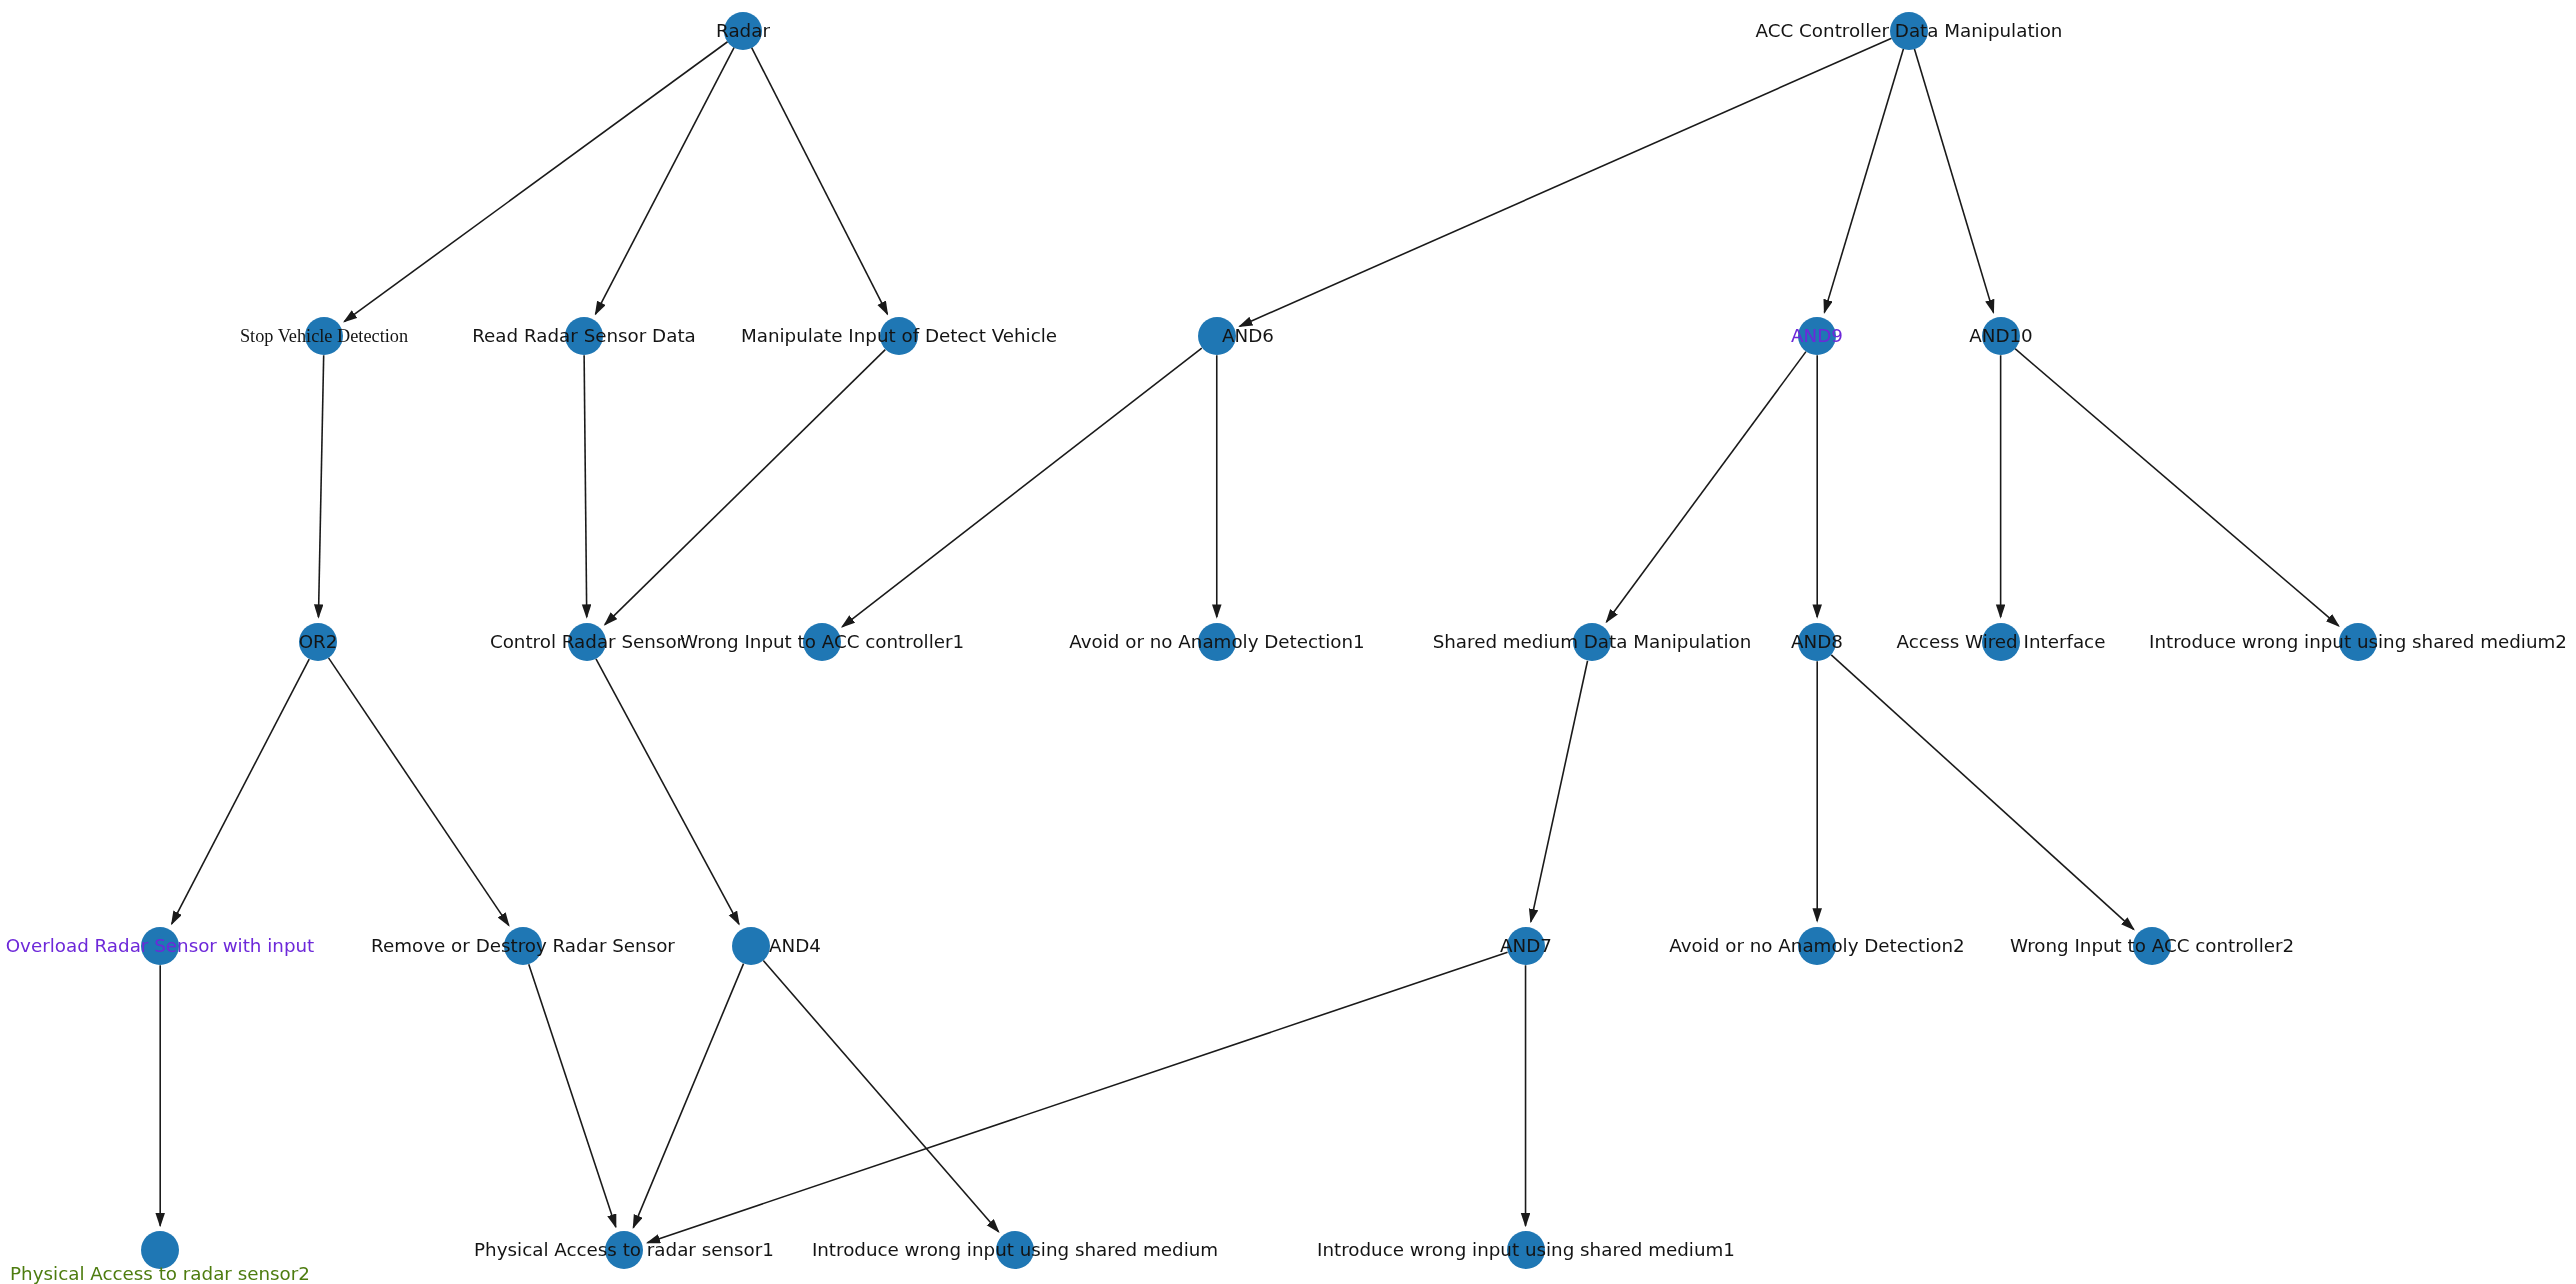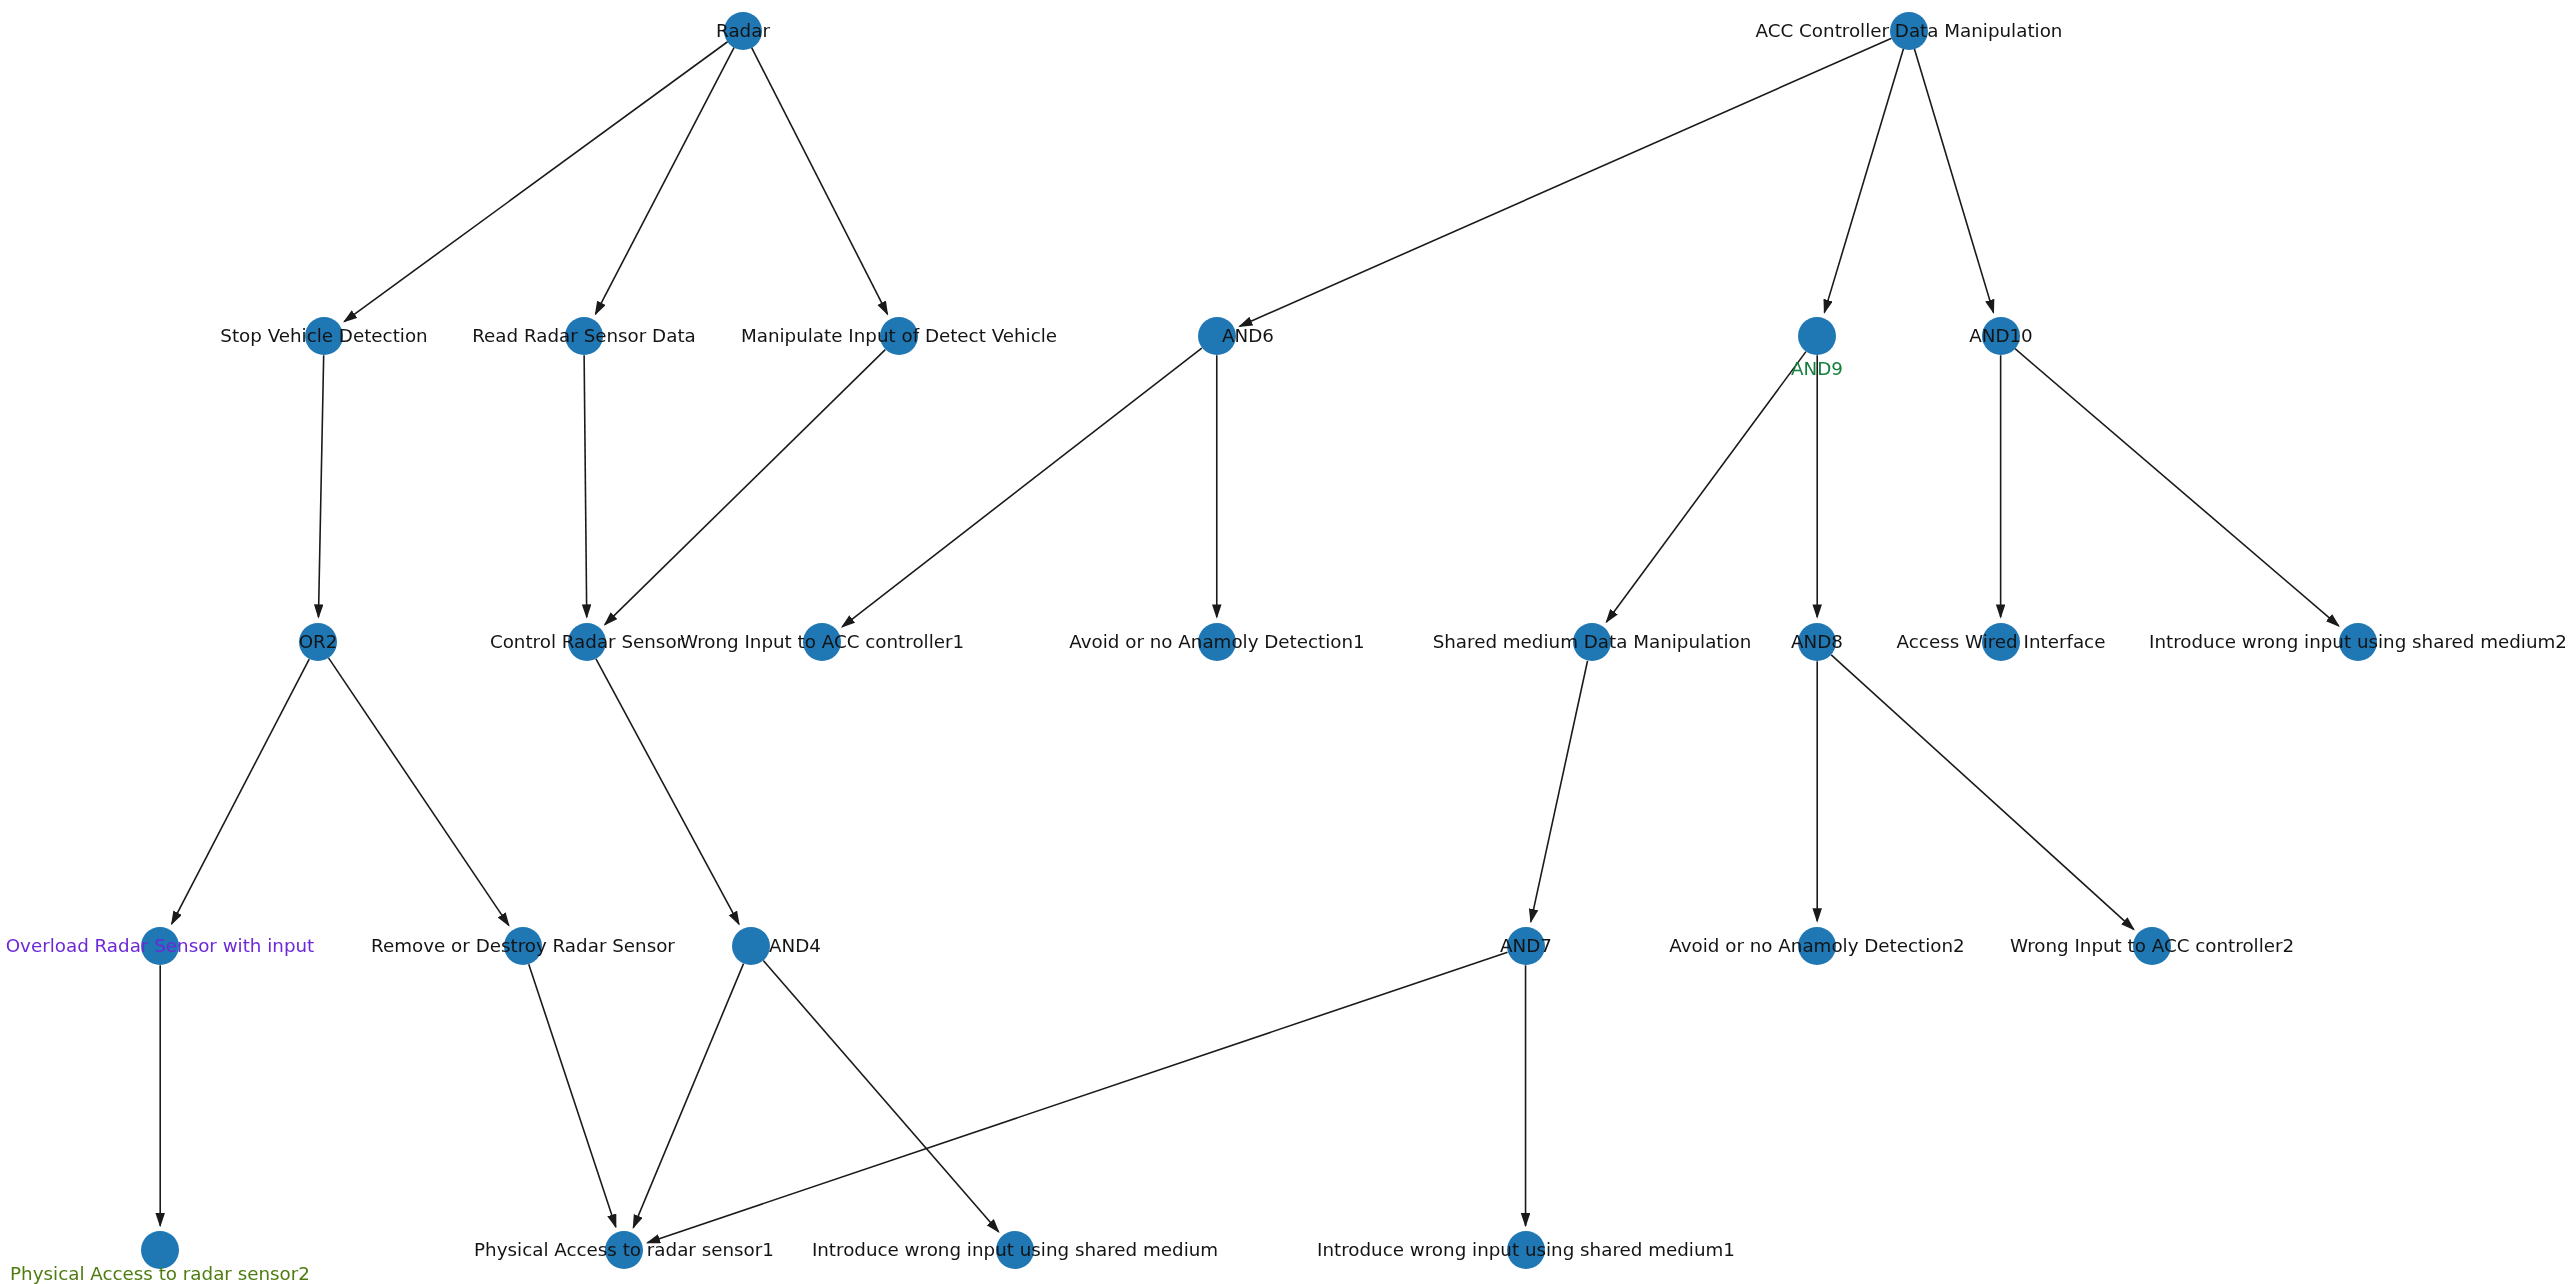--- a/index.html
+++ b/index.html
@@ -87,29 +87,29 @@
         <line x1="2465.628870783371" y1="1556.916489728733" x2="1058.8456870284451" y2="2031.8846426168368" stroke="#1a1a1a" stroke-width="2.6" marker-end="url(#arrowhead)"></line>
         <line x1="2495" y1="1578" x2="2495" y2="2004" stroke="#1a1a1a" stroke-width="2.6" marker-end="url(#arrowhead)"></line>
       </g>
   </svg>
   <div id="node-layer">
       <div class="graph-node" title="Radar" style="left: 743px; top: 31px; background: rgb(31, 119, 180);"></div>
       <div class="node-label" style="left: 743px; top: 31px; color: rgb(20, 20, 20);">Radar</div>
       <div class="graph-node" title="ACC Controller Data Manipulation" style="left: 1909px; top: 31px; background: rgb(31, 119, 180);"></div>
       <div class="node-label" style="left: 1909px; top: 31px; color: rgb(20, 20, 20);">ACC Controller Data Manipulation</div>
       <div class="graph-node" title="Stop Vehicle Detection" style="left: 324px; top: 336px; background: rgb(31, 119, 180);"></div>
-      <div class="node-label" style="left: 324px; top: 336px; color: rgb(20, 20, 20);">Stop Vehicle Detection</div>
+      <div class="node-label" style="left: 324px; top: 336px; color: rgb(20, 20, 20); font-family: Liberation Serif, serif;">Stop Vehicle Detection</div>
       <div class="graph-node" title="Read Radar Sensor Data" style="left: 584px; top: 336px; background: rgb(31, 119, 180);"></div>
       <div class="node-label" style="left: 584px; top: 336px; color: rgb(20, 20, 20);">Read Radar Sensor Data</div>
       <div class="graph-node" title="Manipulate Input of Detect Vehicle" style="left: 899px; top: 336px; background: rgb(31, 119, 180);"></div>
       <div class="node-label" style="left: 899px; top: 336px; color: rgb(20, 20, 20);">Manipulate Input of Detect Vehicle</div>
       <div class="graph-node" title="AND6" style="left: 1217px; top: 336px; background: rgb(31, 119, 180);"></div>
       <div class="node-label" style="left: 1217px; top: 336px; color: rgb(20, 20, 20); margin-left: 31px;">AND6</div>
       <div class="graph-node" title="AND9" style="left: 1817px; top: 336px; background: rgb(31, 119, 180);"></div>
-      <div class="node-label" style="left: 1817px; top: 336px; color: #15803d; margin-top: 33px;">AND9</div>
+      <div class="node-label" style="left: 1817px; top: 336px; color: #6d28d9;">AND9</div>
       <div class="graph-node" title="AND10" style="left: 2001px; top: 336px; background: rgb(31, 119, 180);"></div>
       <div class="node-label" style="left: 2001px; top: 336px; color: rgb(20, 20, 20);">AND10</div>
       <div class="graph-node" title="OR2" style="left: 318px; top: 642px; background: rgb(31, 119, 180);"></div>
       <div class="node-label" style="left: 318px; top: 642px; color: rgb(20, 20, 20);">OR2</div>
       <div class="graph-node" title="Control Radar Sensor" style="left: 587px; top: 642px; background: rgb(31, 119, 180);"></div>
       <div class="node-label" style="left: 587px; top: 642px; color: rgb(20, 20, 20);">Control Radar Sensor</div>
       <div class="graph-node" title="Wrong Input to ACC controller1" style="left: 822px; top: 642px; background: rgb(31, 119, 180);"></div>
       <div class="node-label" style="left: 822px; top: 642px; color: rgb(20, 20, 20);">Wrong Input to ACC controller1</div>
       <div class="graph-node" title="Avoid or no Anamoly Detection1" style="left: 1217px; top: 642px; background: rgb(31, 119, 180);"></div>
       <div class="node-label" style="left: 1217px; top: 642px; color: rgb(20, 20, 20);">Avoid or no Anamoly Detection1</div>

